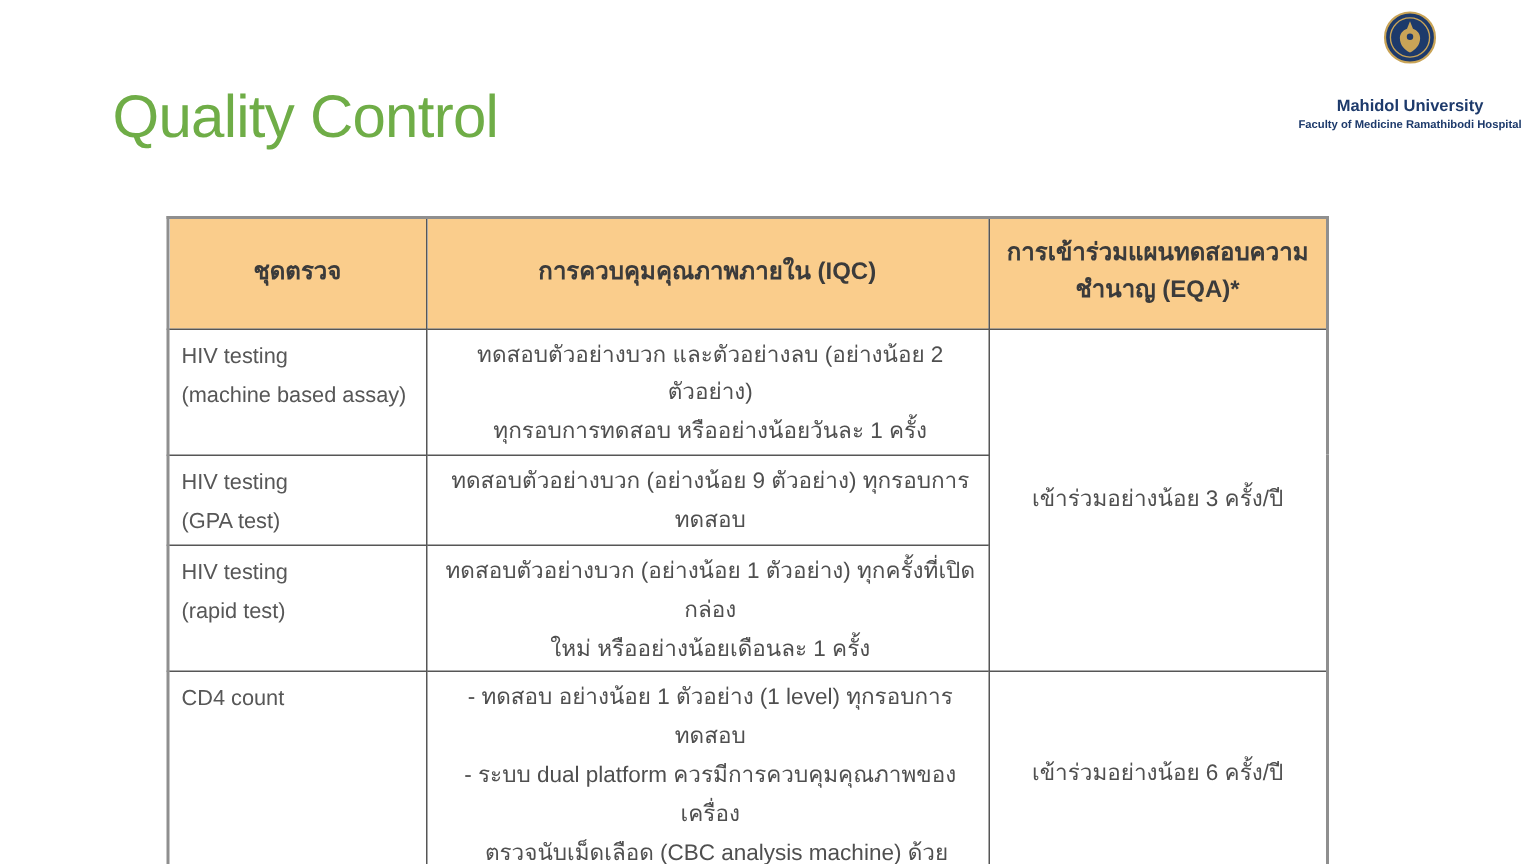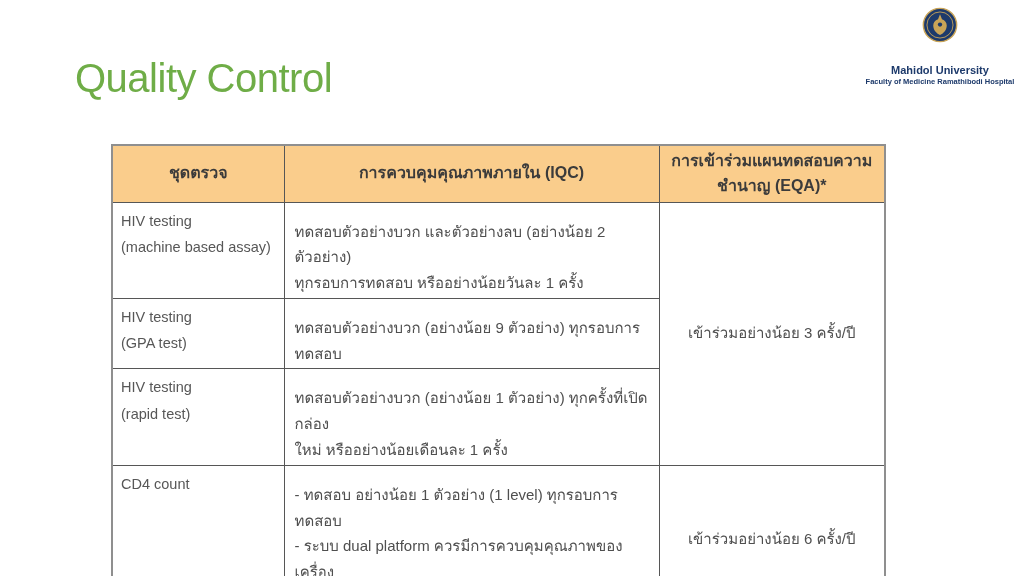--- a/index.html
+++ b/index.html
@@ -24,21 +24,21 @@
   table.qc th {
     background:#facd8c; color:#3b3b3b; font-weight:bold; font-size:16px;
     text-align:center; vertical-align:middle; line-height:1.55; white-space:pre-line;
     padding:2px 4px;
   }
   td.col-test {
     text-align:left; vertical-align:top; padding:5px 4px 2px 8px;
     color:#575757; font-size:14.5px; line-height:1.8; white-space:pre-line;
   }
   td.col-iqc {
-    text-align:left; vertical-align:top; padding:16px 6px 2px 10px;
+    text-align:center; vertical-align:top; padding:4px 6px 2px 10px;
     color:#4f4f4f; font-size:15px; line-height:1.72; white-space:pre-line;
   }
   td.col-eqa {
     text-align:center; vertical-align:middle; padding:2px 4px;
     color:#4f4f4f; font-size:15px; line-height:1.5; white-space:pre-line;
   }
   .slide-footer {
     position:absolute; left:8px; top:558px; font-size:11px; color:#141414;
     letter-spacing:0.1px;
   }
@@ -64,21 +64,21 @@
   <div class="slide-title">Quality Control</div>
 
   <div class="table-wrap">
     <table class="qc">
       <colgroup>
         <col style="width:172px">
           <col style="width:375px">
           <col style="width:226px">
       </colgroup>
       <tbody>
-          <tr style="height:57px">
+          <tr style="height:74px">
         <th>ชุดตรวจ</th>
         <th>การควบคุมคุณภาพภายใน (IQC)</th>
         <th>การเข้าร่วมแผนทดสอบความ
 ชำนาญ (EQA)*</th>
       </tr>
       <tr style="height:61px">
         <td class="col-test">HIV testing
 (machine based assay)</td>
         <td class="col-iqc">ทดสอบตัวอย่างบวก และตัวอย่างลบ (อย่างน้อย 2 ตัวอย่าง)
 ทุกรอบการทดสอบ หรืออย่างน้อยวันละ 1 ครั้ง</td>

